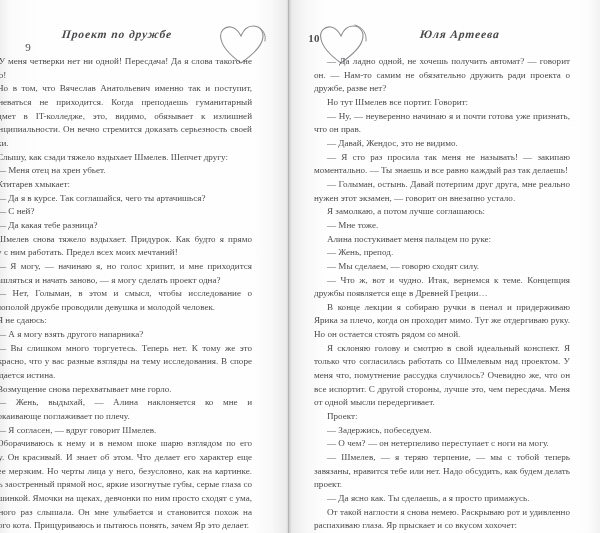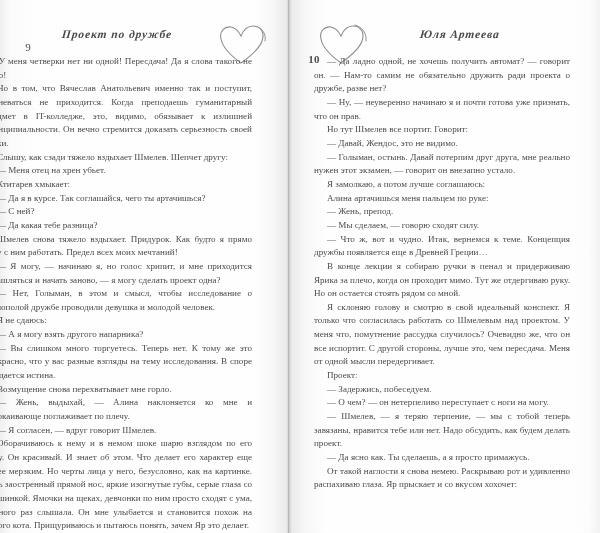--- a/index.html
+++ b/index.html
@@ -115,21 +115,21 @@
     position: absolute;
     width: 56px;
     text-align: center;
     top: 19px;
     font-family: "Liberation Serif", "DejaVu Serif", serif;
     font-size: 11px;
     color: #4e4e51;
     letter-spacing: 0.2px;
   }
   .page-left  .folio { left: 0px; top: 19px; }
-  .page-right .folio { left: -2px; top: 31px; font-weight: bold; }
+  .page-right .folio { left: -2px; top: 10px; font-weight: bold; }
 
   
   .body-text {
     position: absolute;
     top: 55px;
     font-size: 9.1px;
     line-height: 13.65px;
     color: #4b4b4e;
     text-align: justify;
     text-justify: inter-word;
@@ -213,26 +213,28 @@
           <path d="M41 3 C48 5 53 11 52 19" stroke="#8e8e92" stroke-width="1" stroke-linecap="round" fill="none"></path>
         </svg>
       </div>
       <div class="folio">10</div>
 
       <div class="runhead-title">Юля Артеева</div>
     </div>
 
     <div class="body-text">
       <p>— Да ладно одной, не хочешь получить автомат? — говорит он. — Нам-то самим не обязательно дружить ради проекта о дружбе, разве нет?</p>
+      <p>Но тут Шмелев все портит. Говорит:</p>
       <p>— Ну, — неуверенно начинаю я и почти готова уже признать, что он прав.</p>
-      <p>Но тут Шмелев все портит. Говорит:</p>
       <p>— Давай, Жендос, это не видимо.</p>
+      <p>— Я сто раз просила так меня не называть! — закипаю моментально. — Ты знаешь и все равно каждый раз так делаешь!</p>
       <p>— Голыман, остынь. Давай потерпим друг друга, мне реально нужен этот экзамен, — говорит он внезапно устало.</p>
       <p>Я замолкаю, а потом лучше соглашаюсь:</p>
-      <p>Алина артачишься меня пальцем по руке:</p>
+      <p>— Мне тоже.</p>
+      <p>Алина постукивает меня пальцем по руке:</p>
       <p>— Жень, препод.</p>
       <p>— Мы сделаем, — говорю сходят силу.</p>
       <p>— Что ж, вот и чудно. Итак, вернемся к теме. Концепция дружбы появляется еще в Древней Греции…</p>
       <p>В конце лекции я собираю ручки в пенал и придерживаю Ярика за плечо, когда он проходит мимо. Тут же отдергиваю руку. Но он остается стоять рядом со мной.</p>
       <p>Я склоняю голову и смотрю в свой идеальный конспект. Я только что согласилась работать со Шмелевым над проектом. У меня что, помутнение рассудка случилось? Очевидно же, что он все испортит. С другой стороны, лучше это, чем пересдача. Меня от одной мысли передергивает.</p>
       <p>Проект:</p>
       <p>— Задержись, побеседуем.</p>
       <p>— О чем? — он нетерпеливо переступает с ноги на могу.</p>
       <p>— Шмелев, — я теряю терпение, — мы с тобой теперь завязаны, нравится тебе или нет. Надо обсудить, как будем делать проект.</p>
       <p>— Да ясно как. Ты сделаешь, а я просто примажусь.</p>

